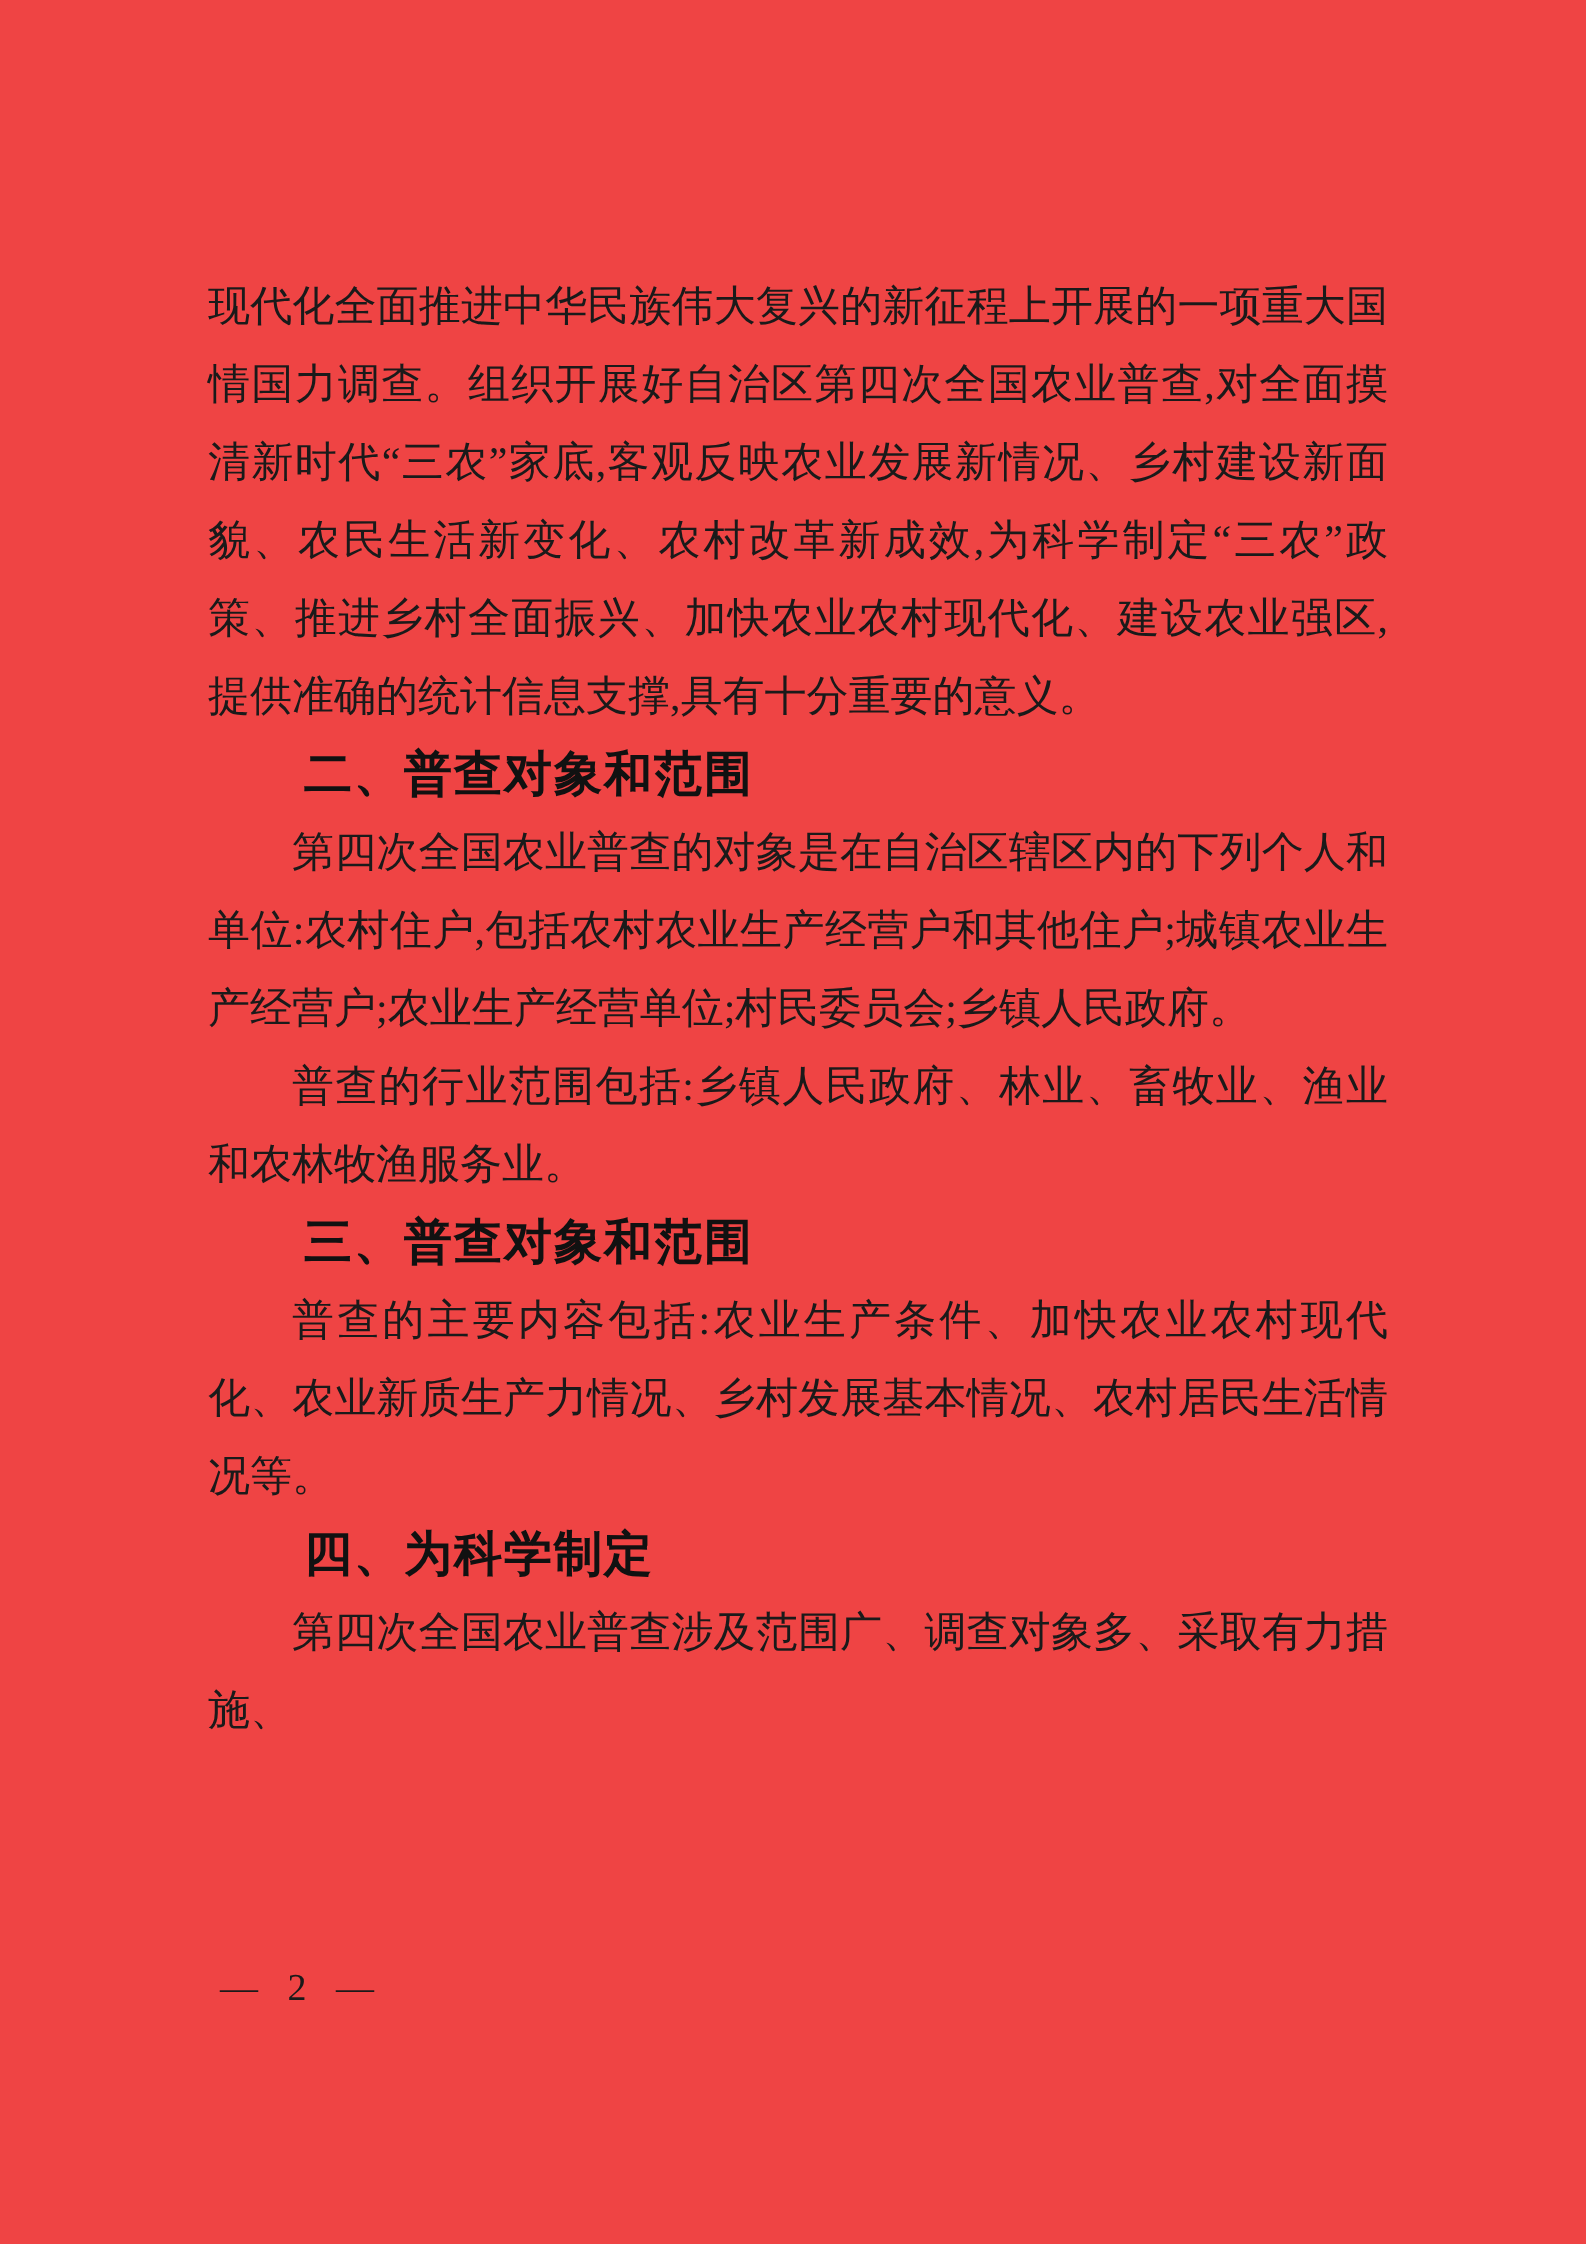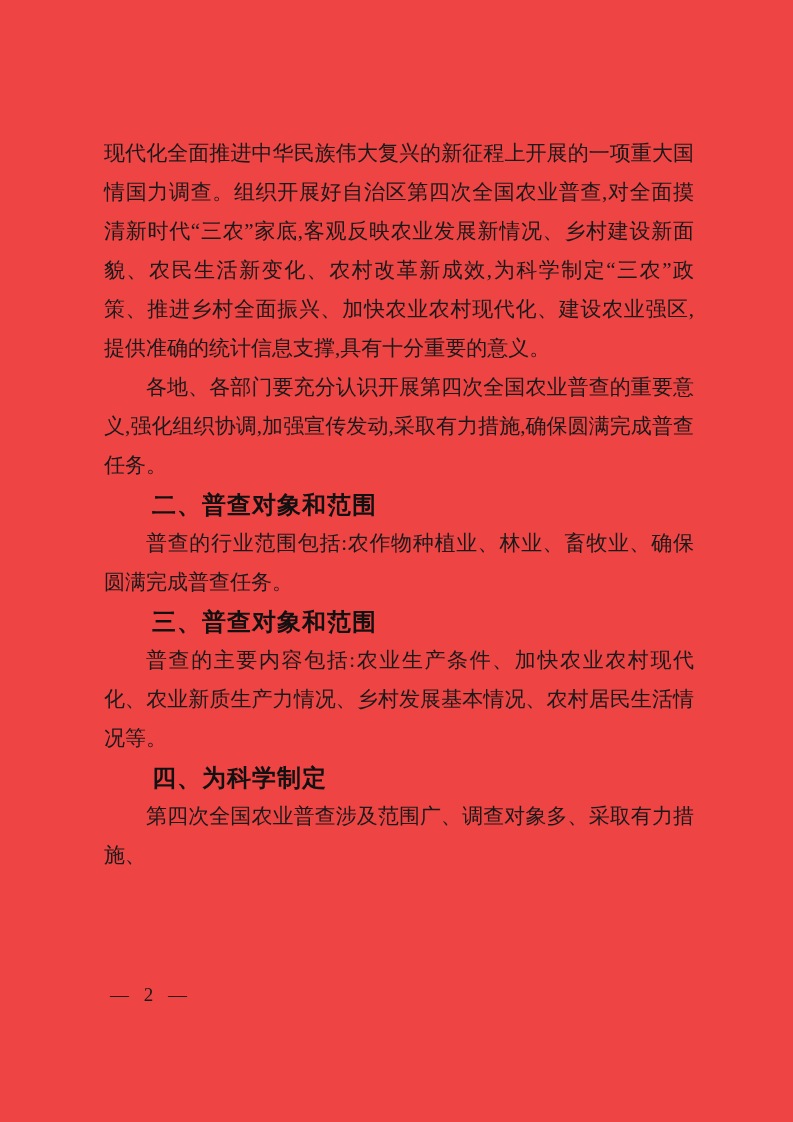--- a/index.html
+++ b/index.html
@@ -57,22 +57,22 @@
     letter-spacing: 5px;
     white-space: pre;
   }
 </style>
 </head>
 <body>
 
 <div class="page">
   <div class="doc-body">
     <p class="para no-indent">现代化全面推进中华民族伟大复兴的新征程上开展的一项重大国情国力调查。组织开展好自治区第四次全国农业普查,对全面摸清新时代“三农”家底,客观反映农业发展新情况、乡村建设新面貌、农民生活新变化、农村改革新成效,为科学制定“三农”政策、推进乡村全面振兴、加快农业农村现代化、建设农业强区,提供准确的统计信息支撑,具有十分重要的意义。</p>
-    <p class="para">各地、各部门要充分认识开展第四次全国农业普查的重要意义,强化组织协调,加强宣传发动,采取有力措施,确保圆满完成普查任务。</p>
     <h2 class="heading">二、普查对象和范围</h2>
-    <p class="para">普查的行业范围包括:农作物种植业、林业、畜牧业、确保圆满完成普查任务。</p>
+    <p class="para">第四次全国农业普查的对象是在自治区辖区内的下列个人和单位:农村住户,包括农村农业生产经营户和其他住户;城镇农业生产经营户;农业生产经营单位;村民委员会;乡镇人民政府。</p>
+    <p class="para">普查的行业范围包括:乡镇人民政府、林业、畜牧业、渔业和农林牧渔服务业。</p>
     <h2 class="heading">三、普查对象和范围</h2>
     <p class="para">普查的主要内容包括:农业生产条件、加快农业农村现代化、农业新质生产力情况、乡村发展基本情况、农村居民生活情况等。</p>
     <h2 class="heading">四、为科学制定</h2>
     <p class="para">第四次全国农业普查涉及范围广、调查对象多、采取有力措施、</p>
   </div>
   <div class="page-footer">— 2 —</div>
 </div>
 
 </body></html>

